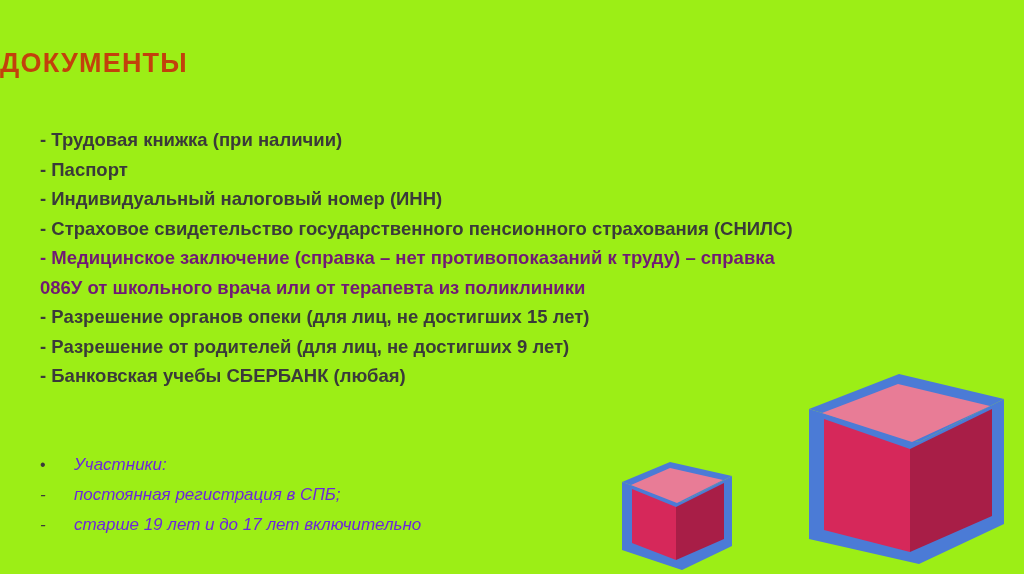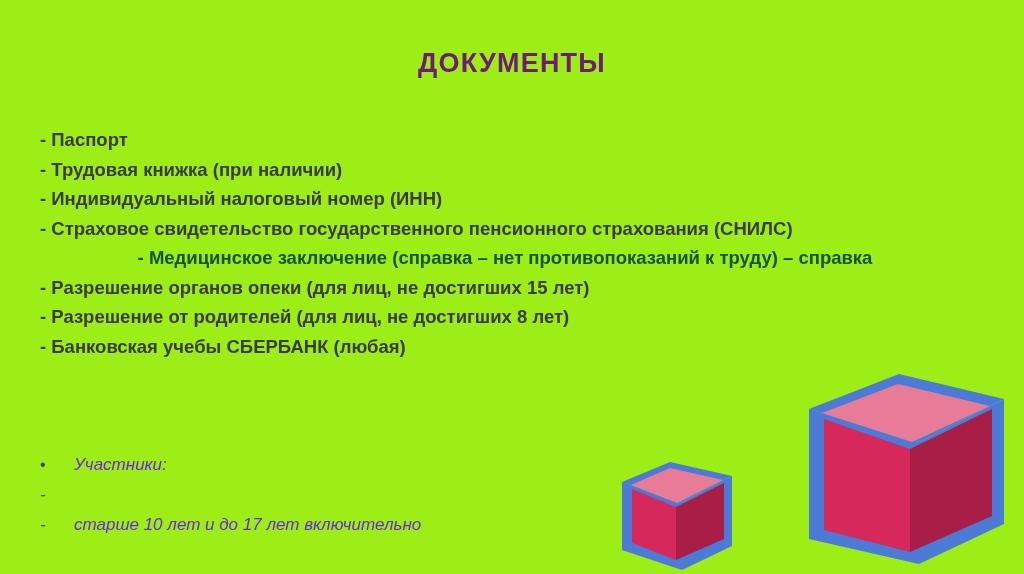--- a/index.html
+++ b/index.html
@@ -17,42 +17,40 @@
   .slide {
     position: relative;
     width: 1024px;
     height: 574px;
   }
   .slide-title {
     position: absolute;
     top: 48px;
     left: 0;
     width: 1024px;
-    text-align: center;
     font-size: 27px;
     font-weight: bold;
-    color: #701a75;
+    color: #c2410c;
     letter-spacing: 1.2px;
   }
   .doc-list {
     position: absolute;
     top: 125px;
     left: 40px;
     width: 930px;
   }
   .doc-line {
     font-size: 18.5px;
     font-weight: bold;
     color: #3A3A3A;
     line-height: 29.5px;
     white-space: pre-wrap;
   }
   .doc-line.red {
-    color: #14532d;
-    text-align: center;
+    color: #701a75;
   }
   .bullet-block {
     position: absolute;
     top: 450px;
     left: 40px;
     width: 600px;
   }
   .bullet-row {
     display: flex;
     align-items: flex-start;
@@ -84,41 +82,43 @@
   }
 </style>
 </head>
 <body>
 
 <div class="slide">
 
   <div class="slide-title">ДОКУМЕНТЫ</div>
 
   <div class="doc-list">
+    <div class="doc-line">- Трудовая книжка (при наличии)</div>
     <div class="doc-line">- Паспорт</div>
-    <div class="doc-line">- Трудовая книжка (при наличии)</div>
     <div class="doc-line">- Индивидуальный налоговый номер (ИНН)</div>
     <div class="doc-line">- Страховое свидетельство государственного пенсионного страхования (СНИЛС)</div>
     <div class="doc-line red">- Медицинское заключение (справка – нет противопоказаний к труду) – справка</div>
+    <div class="doc-line red">086У от школьного врача или от терапевта из поликлиники</div>
     <div class="doc-line">- Разрешение органов опеки (для лиц, не достигших 15 лет)</div>
-    <div class="doc-line">- Разрешение от родителей (для лиц, не достигших 8 лет)</div>
+    <div class="doc-line">- Разрешение от родителей (для лиц, не достигших 9 лет)</div>
     <div class="doc-line">- Банковская учебы СБЕРБАНК (любая)</div>
   </div>
 
   <div class="bullet-block">
     <div class="bullet-row">
       <span class="bullet-mark dot">•</span>
       <span class="bullet-text">Участники:</span>
     </div>
     <div class="bullet-row">
       <span class="bullet-mark">-</span>
+      <span class="bullet-text">постоянная регистрация в СПБ;</span>
     </div>
     <div class="bullet-row">
       <span class="bullet-mark">-</span>
-      <span class="bullet-text">старше 10 лет и до 17 лет включительно</span>
+      <span class="bullet-text">старше 19 лет и до 17 лет включительно</span>
     </div>
   </div>
 
   <svg class="cubes" viewBox="0 0 420 260">
 
     <g>
       <polygon points="205,95 295,60 400,85 315,128" fill="#4B7BD6"></polygon>
       <polygon points="205,95 315,128 315,250 205,225" fill="#4B7BD6"></polygon>
       <polygon points="315,128 400,85 400,210 315,250" fill="#4B7BD6"></polygon>
       <polygon points="220,105 306,135 306,238 220,216" fill="#D6285A"></polygon>

